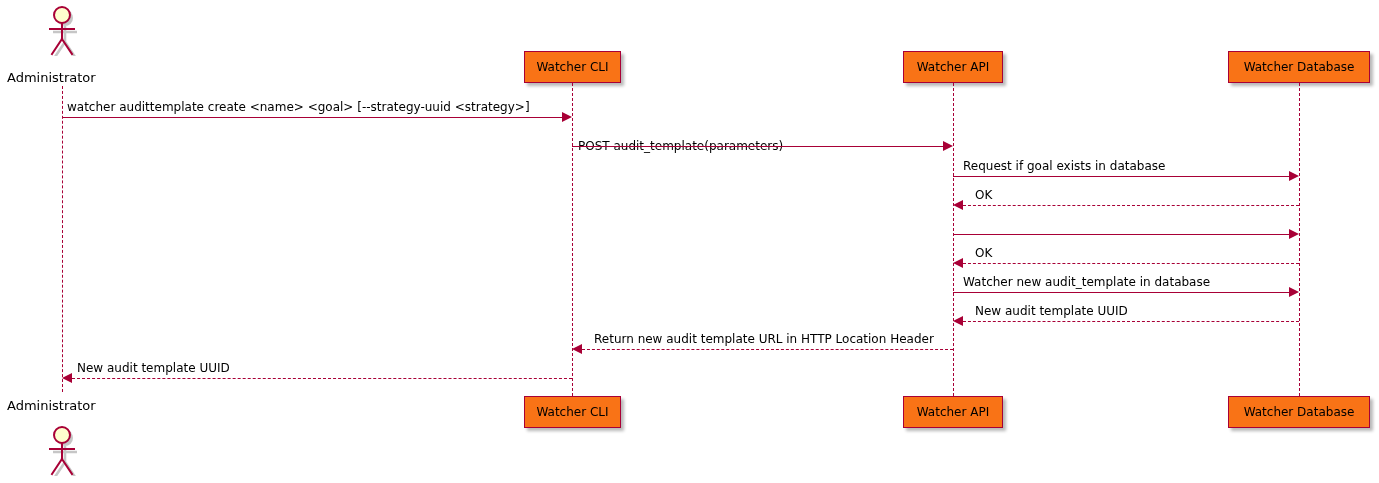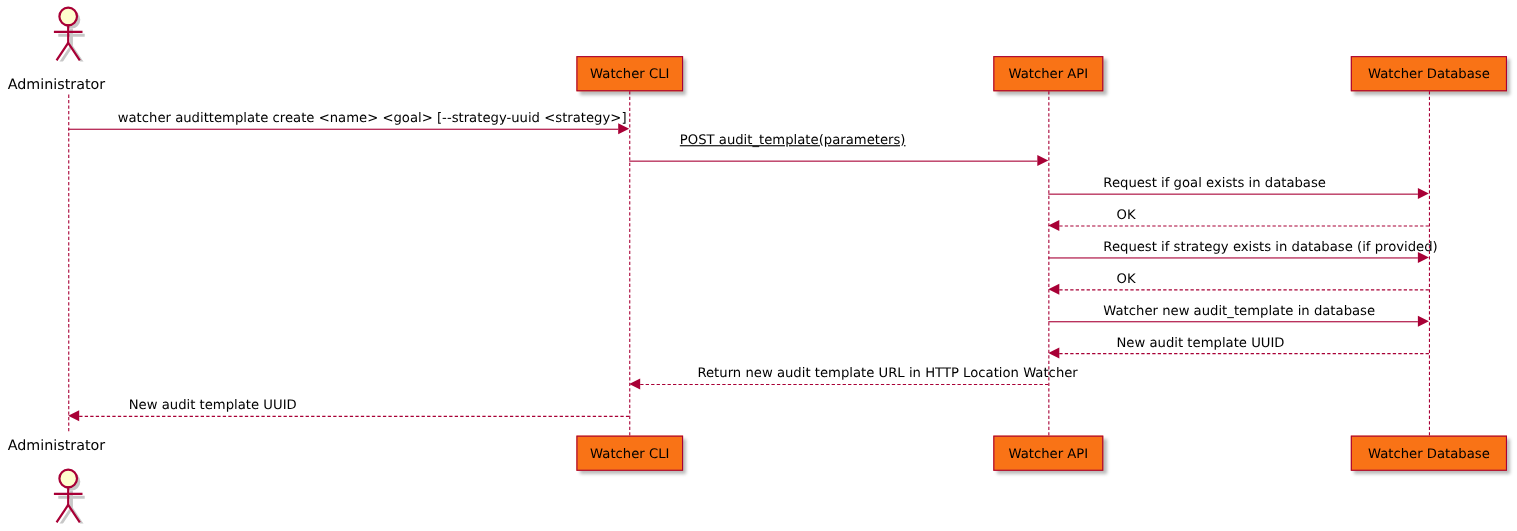--- a/index.html
+++ b/index.html
@@ -60,21 +60,20 @@
   }
   .msg-line.dashed {
     border-top: 1.5px dashed #A80036;
   }
   .msg-label {
     position: absolute;
     font-size: 12px;
     color: #000000;
     white-space: nowrap;
     line-height: 1;
-    margin-left: 40px;
   }
   .arrow-head {
     position: absolute;
     width: 0;
     height: 0;
   }
   .arrow-head.right {
     border-top: 5px solid transparent;
     border-bottom: 5px solid transparent;
     border-left: 10px solid #A80036;
@@ -110,49 +109,48 @@
 
   <div class="lifeline" style="left:62px; top:86px; height:306px;"></div>
   <div class="lifeline" style="left:572px; top:83px; height:313px;"></div>
   <div class="lifeline" style="left:953px; top:83px; height:313px;"></div>
   <div class="lifeline" style="left:1299px; top:83px; height:313px;"></div>
 
   <div class="msg-label" style="left:67px; top:101px;">watcher audittemplate create &lt;name&gt; &lt;goal&gt; [--strategy-uuid &lt;strategy&gt;]</div>
   <div class="msg-line" style="left:62px; top:117px; width:500px;"></div>
   <div class="arrow-head right" style="left:562px; top:112px;"></div>
 
-  <div class="msg-label" style="left:578px; top:121px;text-decoration:underline;">POST audit_template(parameters)</div>
+  <div class="msg-label" style="left:578px; top:140px;">POST audit_template(parameters)</div>
   <div class="msg-line" style="left:572px; top:146px; width:371px;"></div>
   <div class="arrow-head right" style="left:943px; top:141px;"></div>
 
   <div class="msg-label" style="left:963px; top:160px;text-align:center;">Request if goal exists in database</div>
   <div class="msg-line" style="left:953px; top:176px; width:336px;"></div>
   <div class="arrow-head right" style="left:1289px; top:171px;"></div>
 
   <div class="msg-label" style="left:975px; top:189px;">OK</div>
   <div class="msg-line dashed" style="left:963px; top:205px; width:336px;"></div>
   <div class="arrow-head left" style="left:953px; top:200px;"></div>
 
-  <div class="msg-label" style="left:963px; top:218px;">Request if strategy exists in database (if provided)</div>
   <div class="msg-line" style="left:953px; top:234px; width:336px;"></div>
   <div class="arrow-head right" style="left:1289px; top:229px;"></div>
 
   <div class="msg-label" style="left:975px; top:247px;">OK</div>
   <div class="msg-line dashed" style="left:963px; top:263px; width:336px;"></div>
   <div class="arrow-head left" style="left:953px; top:258px;"></div>
 
   <div class="msg-label" style="left:963px; top:276px;">Watcher new audit_template in database</div>
   <div class="msg-line" style="left:953px; top:292px; width:336px;"></div>
   <div class="arrow-head right" style="left:1289px; top:287px;"></div>
 
   <div class="msg-label" style="left:975px; top:305px;">New audit template UUID</div>
   <div class="msg-line dashed" style="left:963px; top:321px; width:336px;"></div>
   <div class="arrow-head left" style="left:953px; top:316px;"></div>
 
-  <div class="msg-label" style="left:594px; top:333px;">Return new audit template URL in HTTP Location Watcher</div>
+  <div class="msg-label" style="left:594px; top:333px;">Return new audit template URL in HTTP Location Header</div>
   <div class="msg-line dashed" style="left:582px; top:349px; width:371px;"></div>
   <div class="arrow-head left" style="left:572px; top:344px;"></div>
 
   <div class="msg-label" style="left:77px; top:362px;">New audit template UUID</div>
   <div class="msg-line dashed" style="left:72px; top:378px; width:500px;"></div>
   <div class="arrow-head left" style="left:62px; top:373px;"></div>
 
   <div class="actor-label" style="left:7px; top:398px;">Administrator</div>
   <svg class="actor-figure" style="left:39px; top:424px;" viewBox="0 0 46 52">
     <g transform="translate(2,2)">

